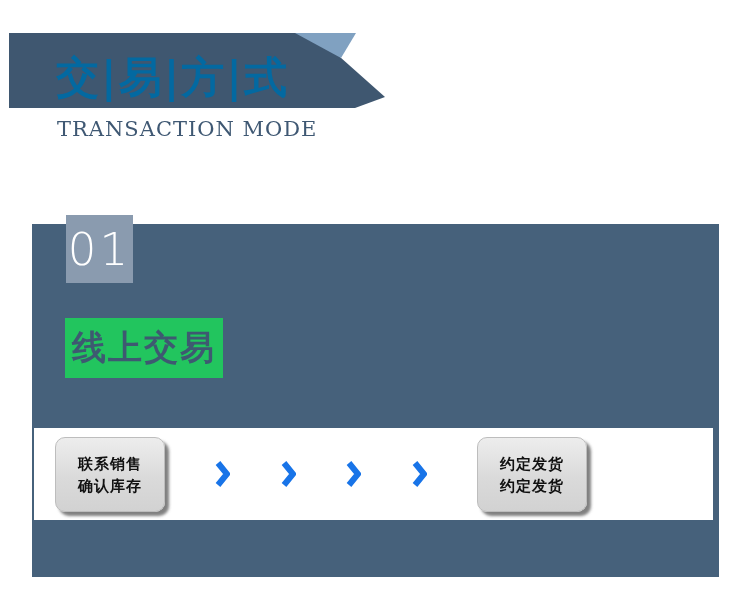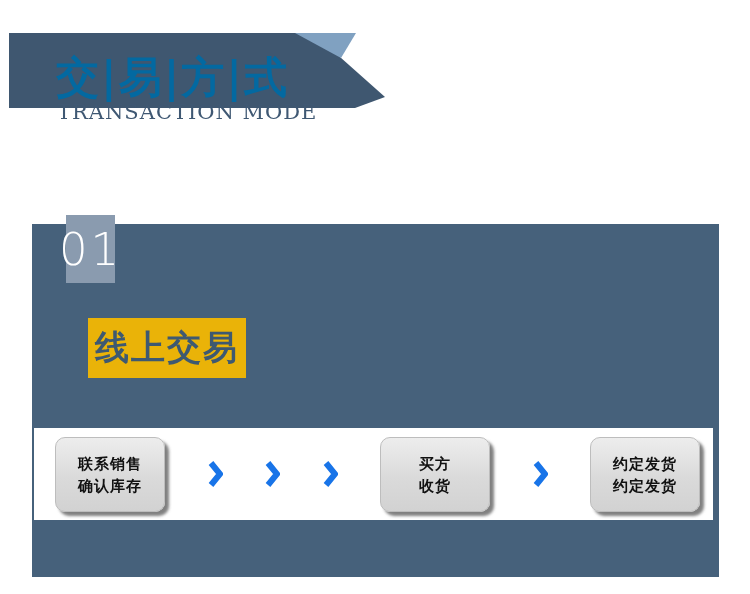--- a/index.html
+++ b/index.html
@@ -18,74 +18,73 @@
     position:absolute; left:56px; top:53px;
     width:300px;
     font-family:"DejaVu Serif", serif;
     font-weight:bold;
     font-size:43px; line-height:48px;
     letter-spacing:2px;
     color:#0369a1;
     white-space:nowrap;
   }
   .header-subtitle {
-    position:absolute; left:57px; top:100px;
+    position:absolute; left:57px; top:117px;
     font-family:"DejaVu Serif", serif;
     font-size:21px; line-height:25px;
     letter-spacing:1px;
     color:#3F5873;
     white-space:nowrap;
   }
 
   
   .panel {
     position:absolute; left:32px; top:224px;
     width:687px; height:353px;
     background:#46617B;
   }
 
   .number-badge {
     position:absolute; left:66px; top:215px;
-    width:49px; height:68px;
+    width:67px; height:68px;
     background:#8A9BAF;
     display:flex; align-items:center; justify-content:center;
     color:#ffffff;
     font-family:"DejaVu Sans", sans-serif;
     font-weight:200;
     font-size:45px;
     letter-spacing:3px;
     z-index:2;
   }
 
   .section-title-box {
     position:absolute; left:65px; top:318px;
     width:158px; height:60px;
-    background:#eab308;
+    background:#22c55e;
     display:flex; align-items:center; justify-content:center;
     z-index:2;
-    margin-left:23px;
   }
   .section-title-text {
     font-size:34px;
     font-weight:bold;
     letter-spacing:2px;
     color:#3E5971;
     white-space:nowrap;
   }
 
   
   .flow-band {
     position:absolute; left:34px; top:428px;
     width:679px; height:92px;
     background:#ffffff;
     z-index:1;
   }
   .flow-row {
     position:absolute; left:55px; top:437px;
-    width:645px; height:75px;
+    width:532px; height:75px;
     display:flex; align-items:center; justify-content:space-between;
     z-index:2;
   }
   .flow-step {
     width:110px; height:75px;
     box-sizing:border-box;
     border-radius:10px;
     border:1px solid #BDBDBD;
     background:linear-gradient(180deg, #EDEDED 0%, #DADADA 55%, #D2D2D2 100%);
     box-shadow:4px 4px 3px rgba(85,85,85,0.75);
@@ -151,24 +150,20 @@
         </svg>
     </span>
 
 
     <span class="flow-arrow">
       <svg width="15" height="26" viewBox="0 0 15 26">
           <path d="M3 2 L12 13 L3 24" fill="none" stroke="#1874E8" stroke-width="6" stroke-linejoin="miter"></path>
         </svg>
     </span>
 
-    <div class="flow-step">
-      <div class="step-line">买方</div>
-      <div class="step-line">收货</div>
-    </div>
 
     <span class="flow-arrow">
       <svg width="15" height="26" viewBox="0 0 15 26">
           <path d="M3 2 L12 13 L3 24" fill="none" stroke="#1874E8" stroke-width="6" stroke-linejoin="miter"></path>
         </svg>
     </span>
 
     <div class="flow-step">
       <div class="step-line">约定发货</div>
       <div class="step-line">约定发货</div>

